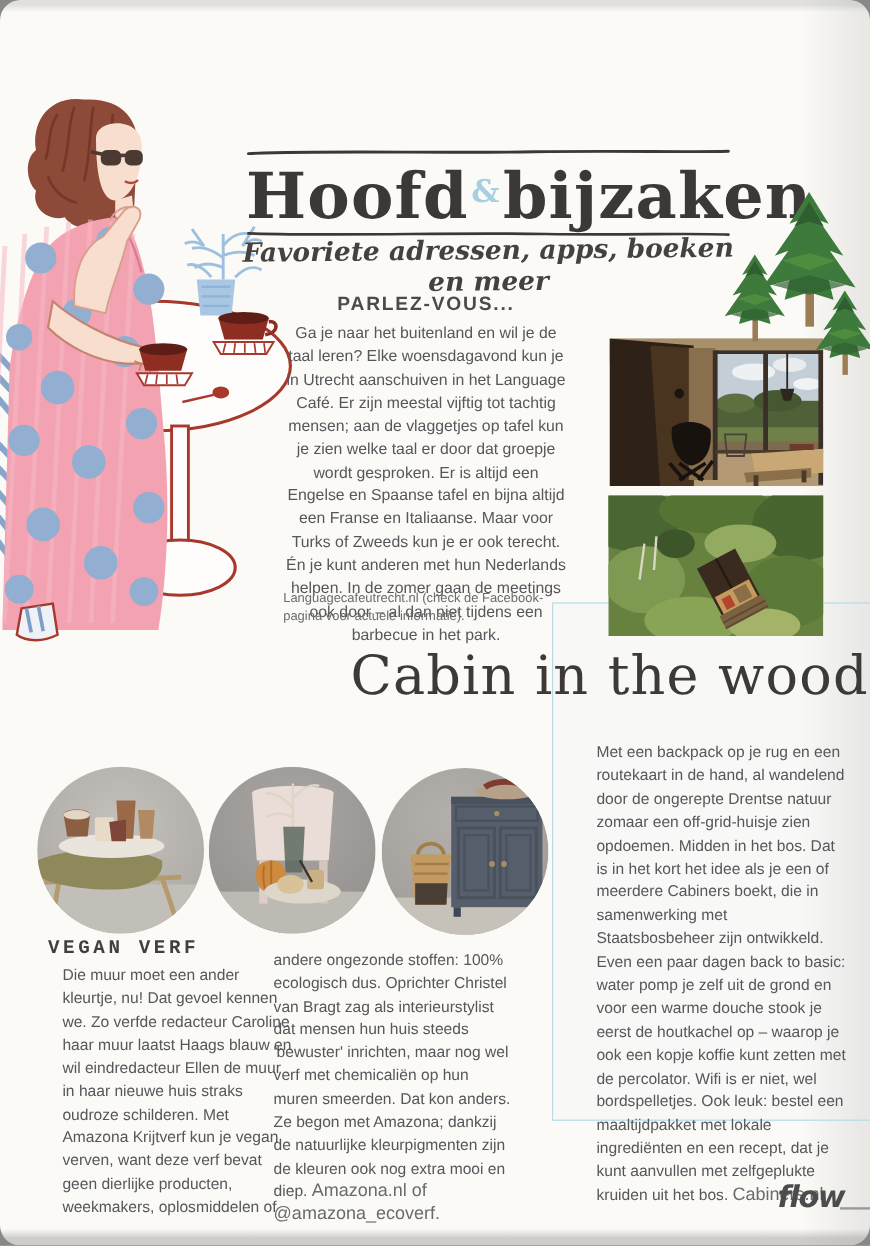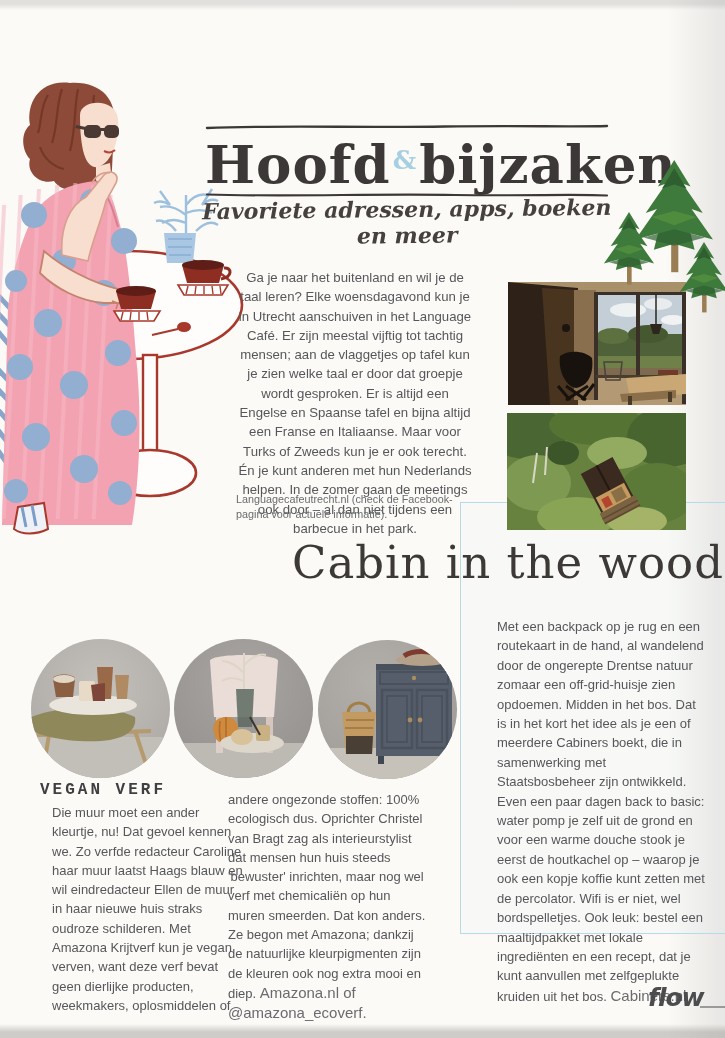--- a/index.html
+++ b/index.html
@@ -3,21 +3,21 @@
 <meta charset="utf-8">
 <style>
   html,body{margin:0;padding:0;background:#888;}
   #page{
     position:relative;width:725px;height:1038px;overflow:hidden;
     background:
       linear-gradient(90deg, rgba(0,0,0,0) 92%, rgba(150,150,150,.18) 99%),
       linear-gradient(180deg, rgba(120,120,120,.20) 0 4px, rgba(0,0,0,0) 10px),
       linear-gradient(0deg, rgba(120,118,112,.35) 0 6px, rgba(0,0,0,0) 14px),
       #fbfaf7;
-    font-family:"Liberation Sans", sans-serif;color:#58595b;
+    font-family:"Liberation Sans", sans-serif;color:#58595b;border-radius:17px;
   }
   .abs{position:absolute;}
   
   .mast-line{position:absolute;left:205px;width:404px;height:6px;}
   .mast-title{position:absolute;left:205px;top:130px;width:404px;text-align:center;
     font-family:"DejaVu Serif", serif;font-weight:700;font-size:53px;line-height:60px;
     color:#3c3837;letter-spacing:1px;white-space:nowrap;}
   .mast-amp{font-size:26px;vertical-align:14px;font-weight:700;padding:0 2px;}
   .mast-sub{position:absolute;left:200px;top:196px;width:414px;text-align:center;
     font-family:"DejaVu Serif", serif;font-style:italic;font-weight:700;
@@ -195,20 +195,21 @@
 
   <svg class="mast-line" style="top:124px" viewBox="0 0 404 6">
     <path d="M2,4 C70,1 160,4 240,2.5 C310,1.5 370,3 402,2" fill="none" stroke="#3c3837" stroke-width="2.4" stroke-linecap="round"></path>
   </svg>
   <div class="mast-title"><span>Hoofd</span><span class="mast-amp" style="color:#a7cfe2">&amp;</span><span>bijzaken</span></div>
   <svg class="mast-line" style="top:192px" viewBox="0 0 404 6">
     <path d="M2,2.5 C80,5 170,1.5 250,3 C320,4 370,2 402,3.5" fill="none" stroke="#3c3837" stroke-width="2.2" stroke-linecap="round"></path>
   </svg>
   <div class="mast-sub">Favoriete adressen, apps, boeken en meer</div>
 
+  <div class="parlez-head">PARLEZ-VOUS...</div>
   <div class="parlez-body">Ga je naar het buitenland en wil je de taal leren? Elke woensdagavond kun je in Utrecht aanschuiven in het Language Café. Er zijn meestal vijftig tot tachtig mensen; aan de vlaggetjes op tafel kun je zien welke taal er door dat groepje wordt gesproken. Er is altijd een Engelse en Spaanse tafel en bijna altijd een Franse en Italiaanse. Maar voor Turks of Zweeds kun je er ook terecht. Én je kunt anderen met hun Nederlands helpen. In de zomer gaan de meetings ook door – al dan niet tijdens een barbecue in het park.</div>
   <div class="parlez-credit">Languagecafeutrecht.nl (check de Facebook-pagina voor actuele informatie).</div>
 
   <div class="blue-box"></div>
 
   <svg class="photo" style="left:508px;top:282px" width="178" height="123" viewBox="0 0 178 123">
     <rect width="178" height="123" fill="#c9ccc9"></rect>
     <rect x="0" y="0" width="178" height="18" fill="#b9a179"></rect>
     <path d="M0,0 L178,0 L178,10 L90,16 L0,22 Z" fill="#a8906a"></path>
     <rect x="88" y="12" width="90" height="88" fill="#c3ced6"></rect>

